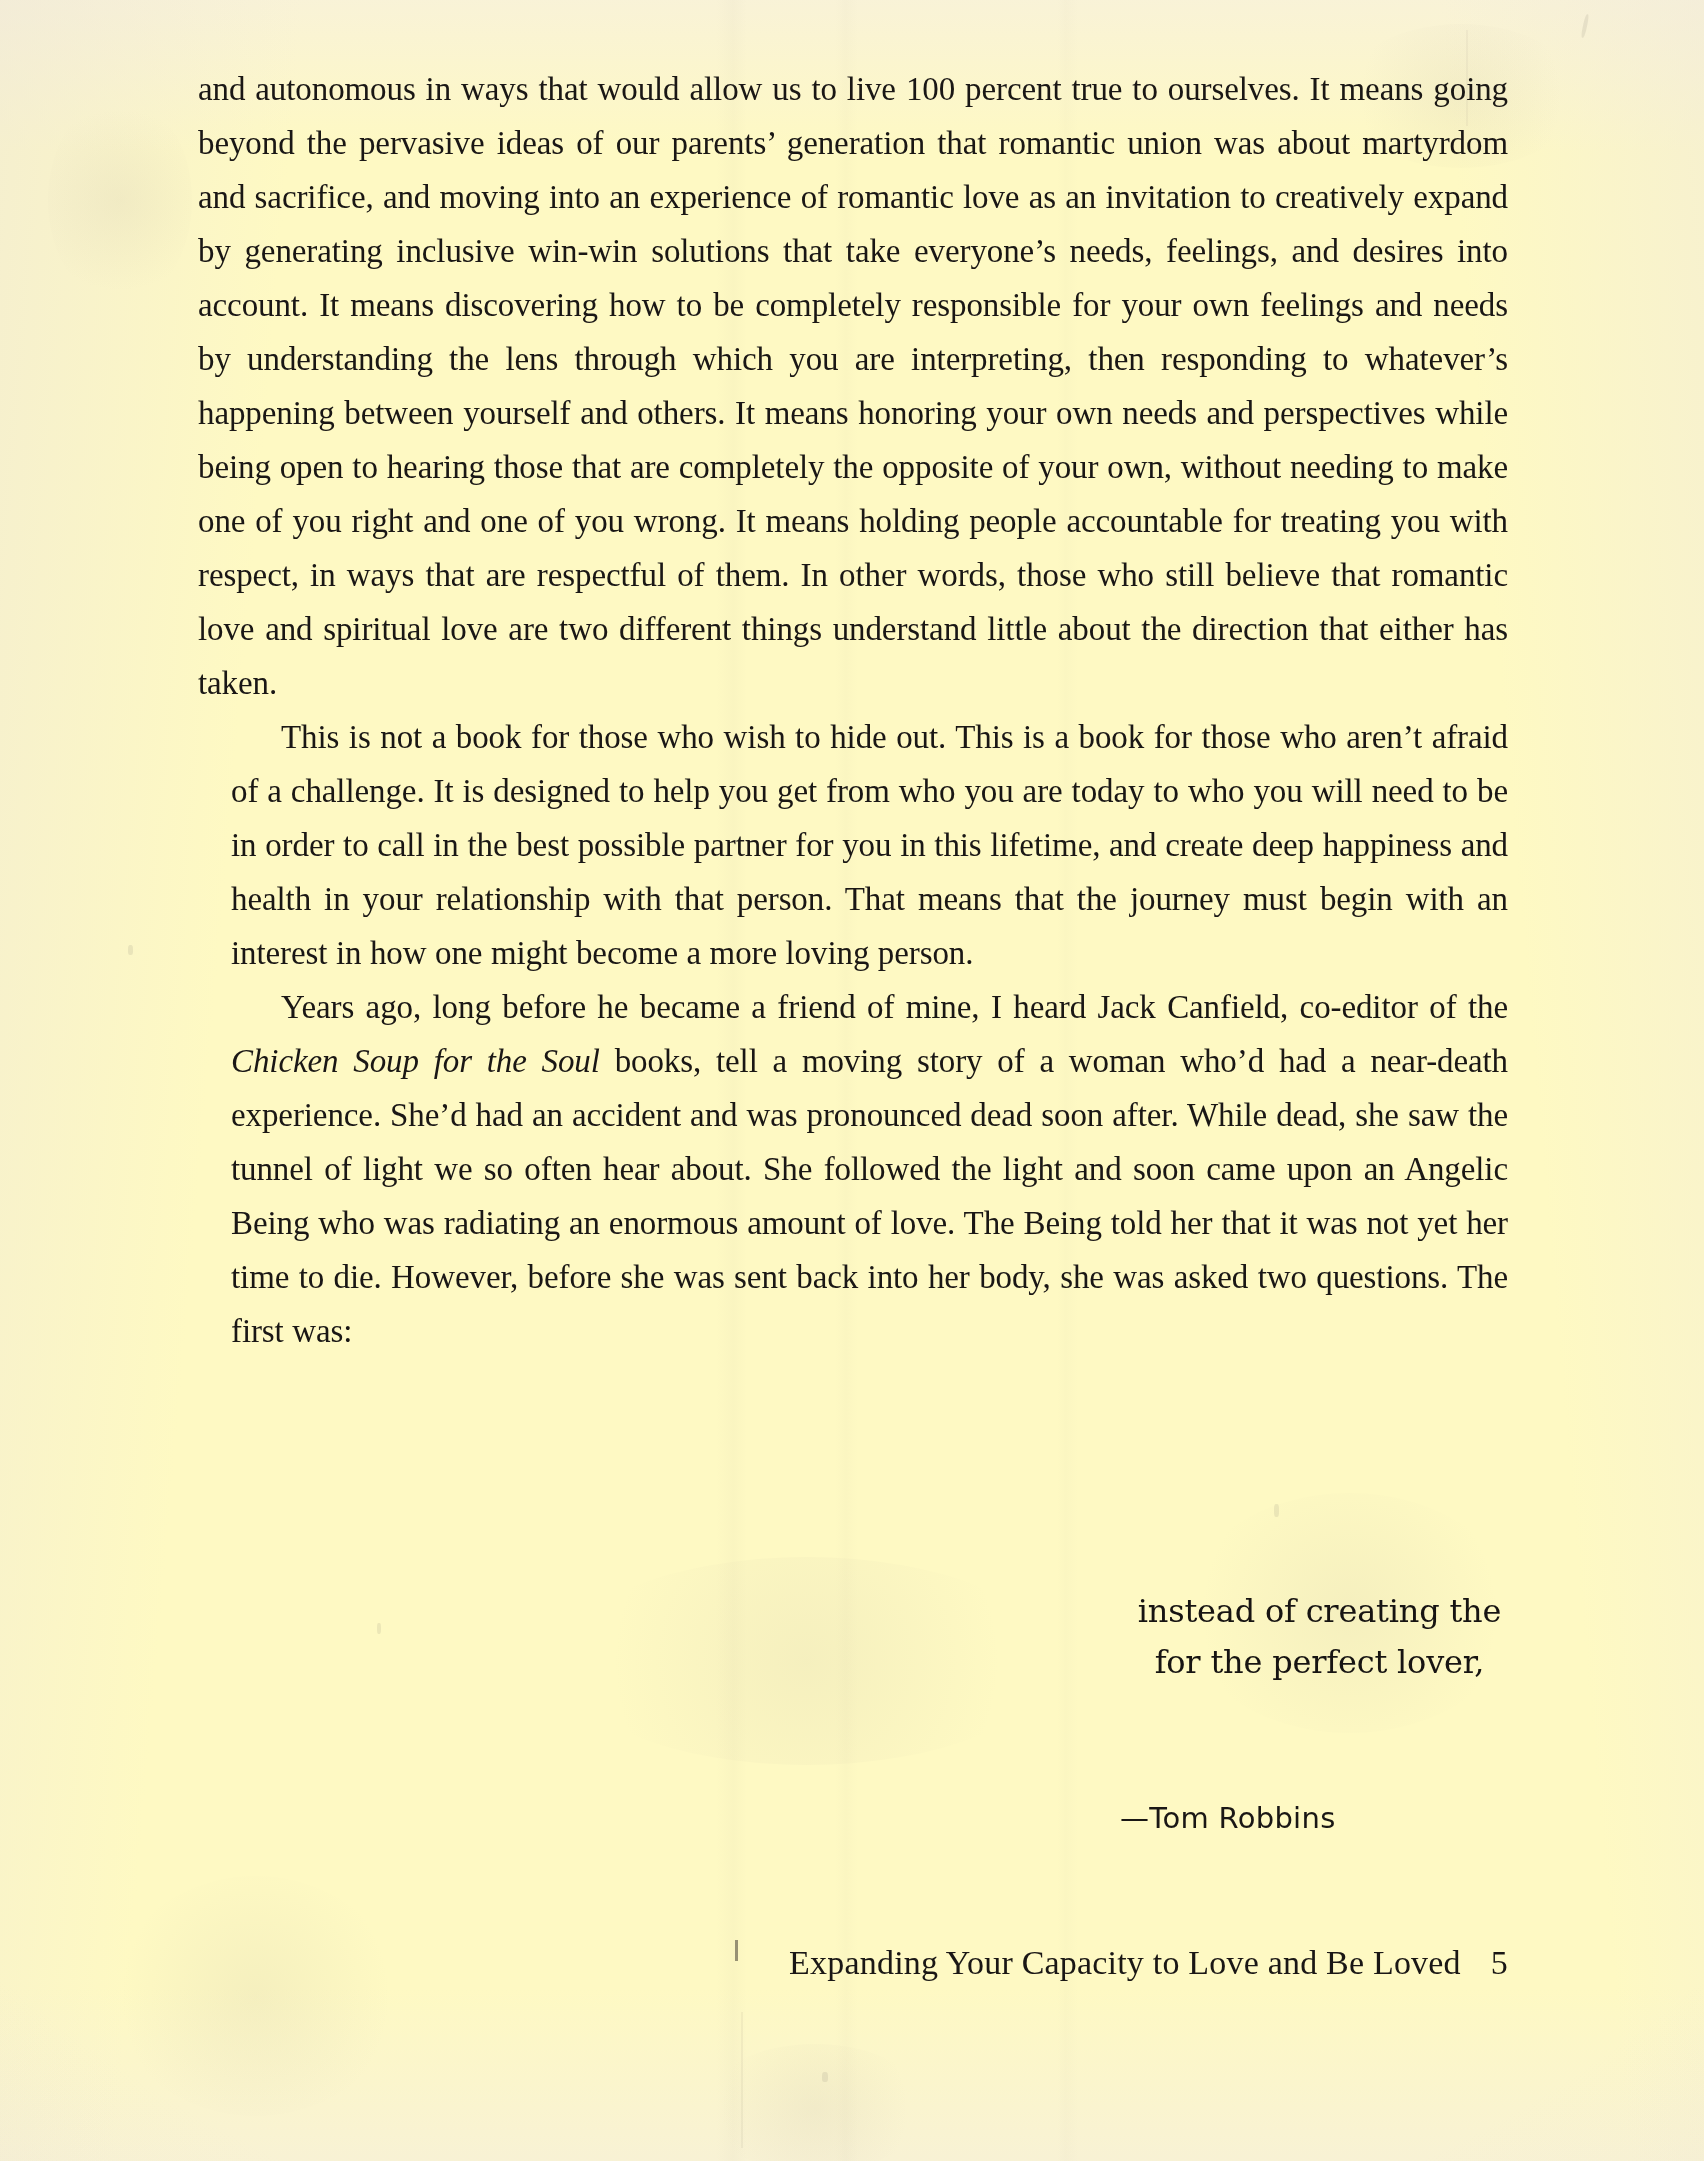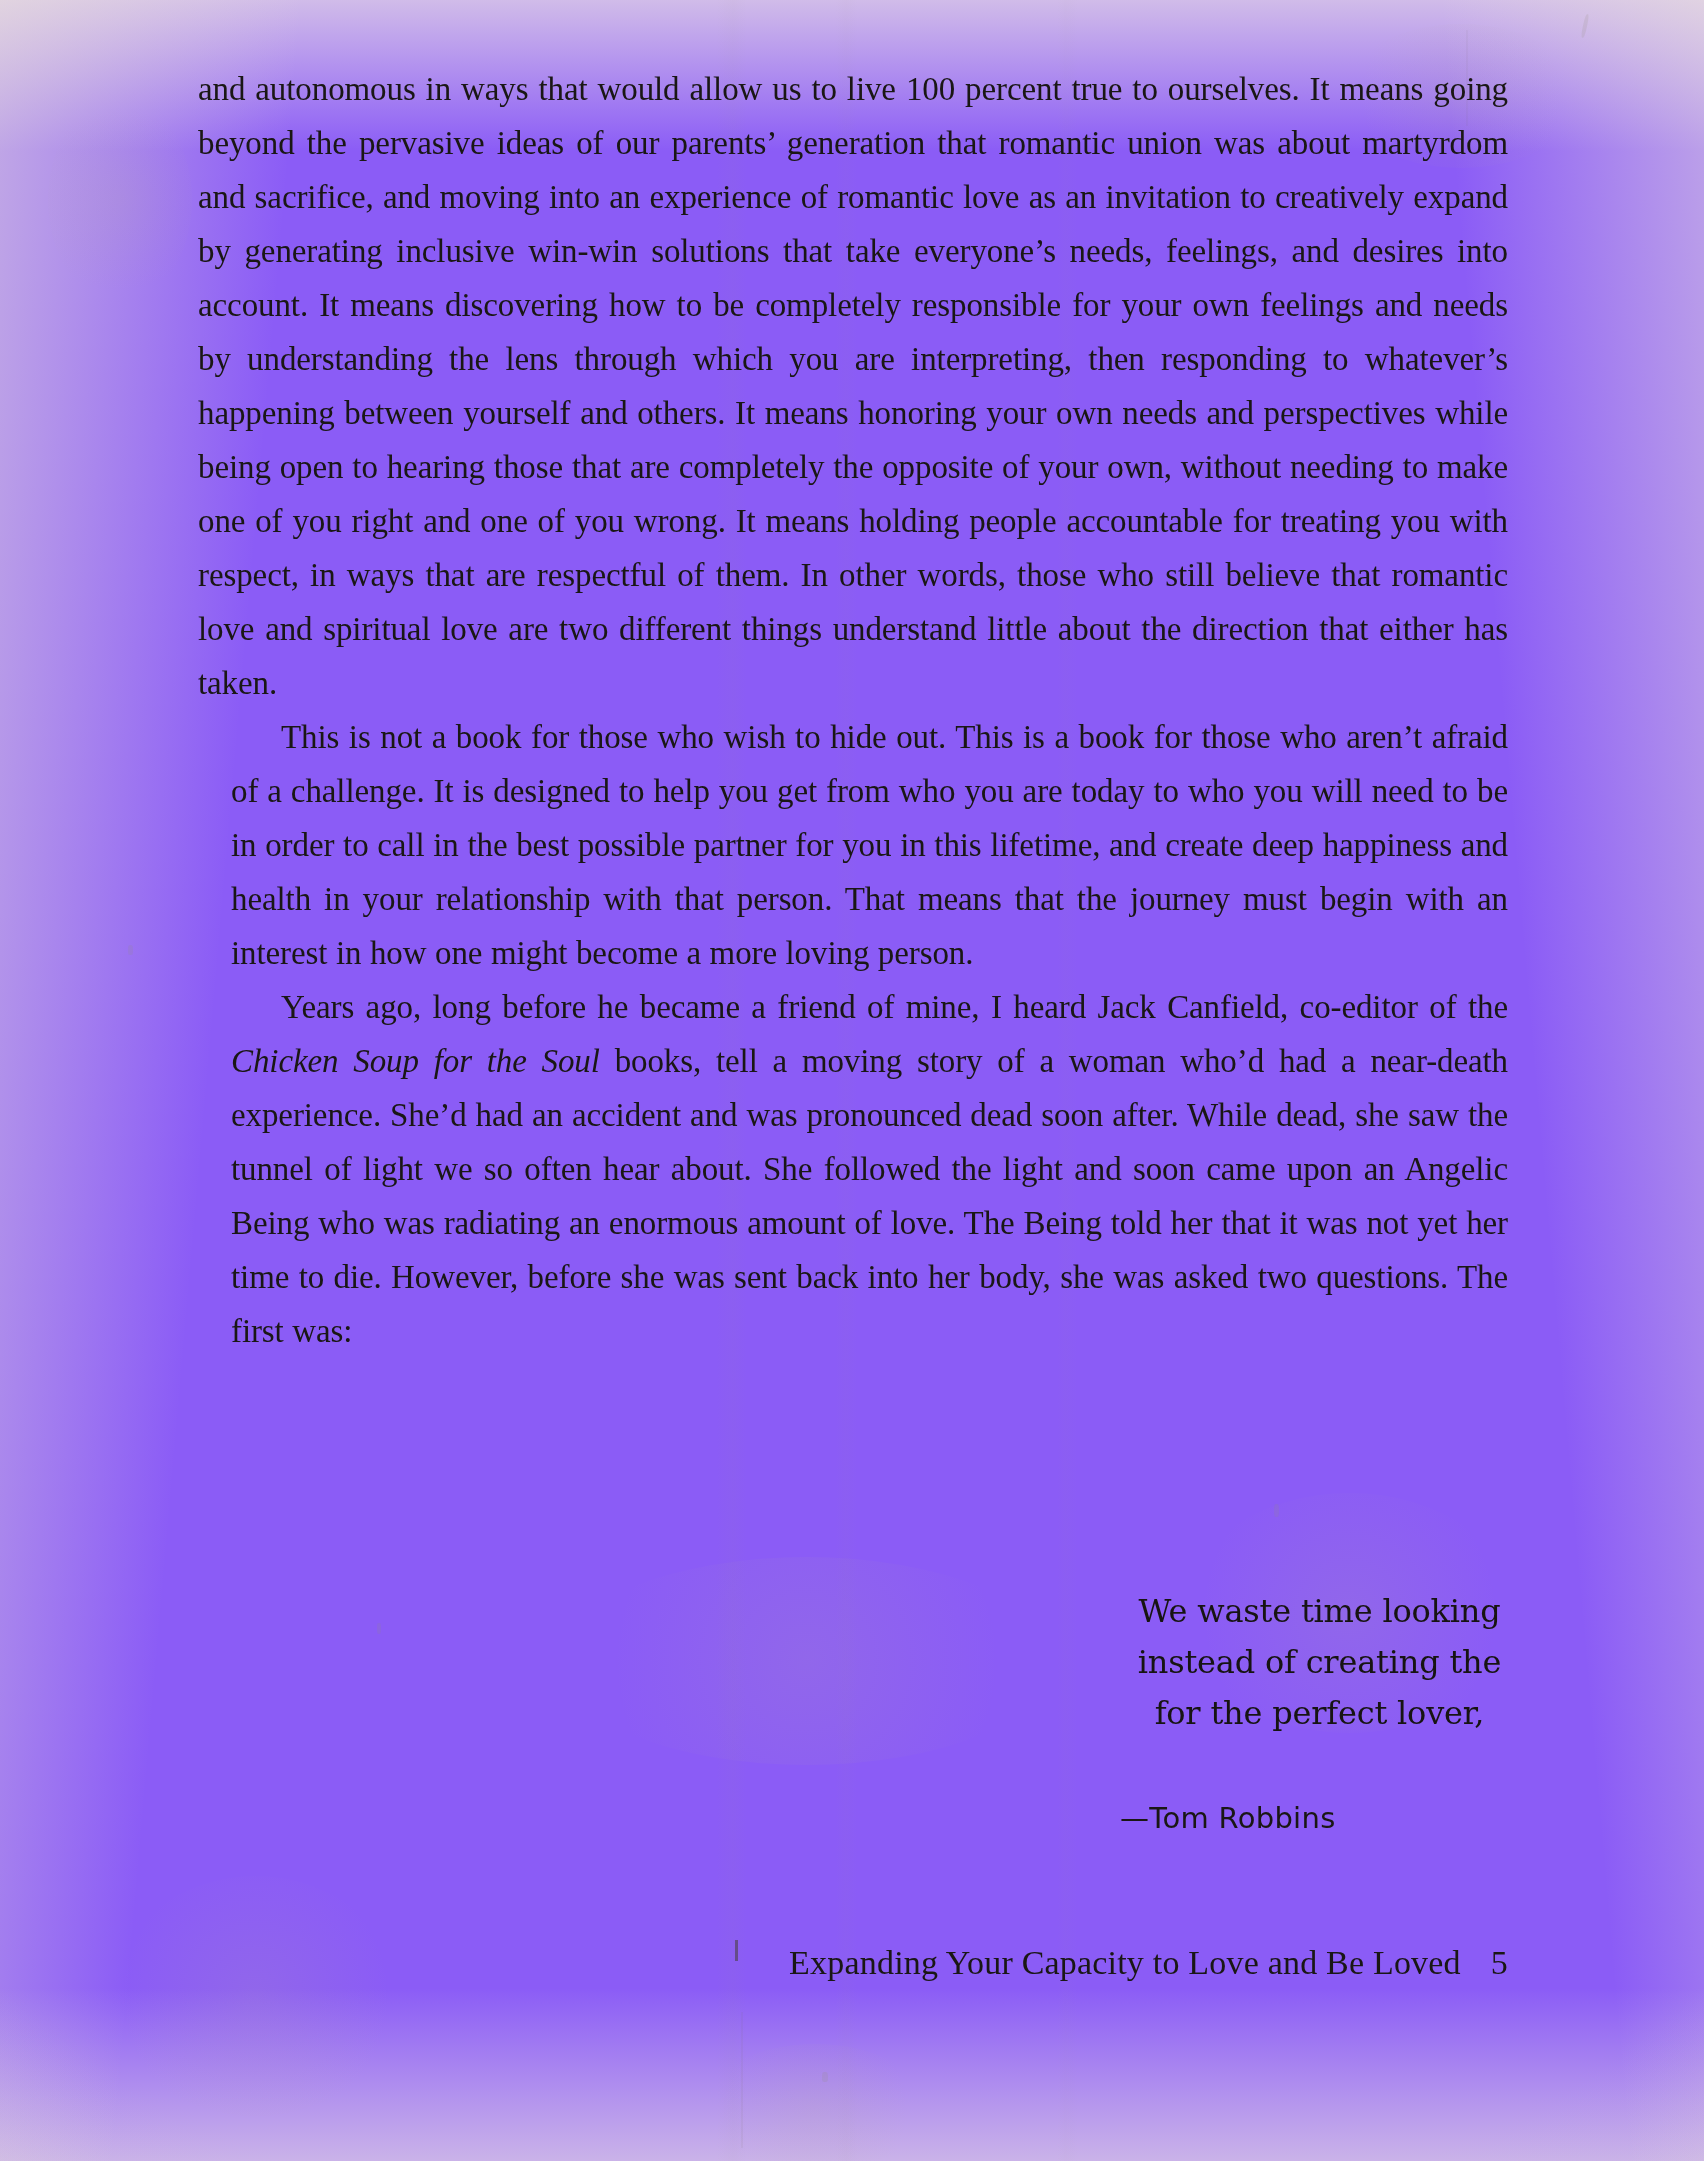--- a/index.html
+++ b/index.html
@@ -142,21 +142,21 @@
     left: 735px;
     top: 1940px;
     width: 3.2px;
     height: 21px;
     background: rgba(70,62,52,0.55);
   }
 </style>
 </head>
 <body>
 
-<div id="page" style="background: #8b5cf6; color: rgb(26, 23, 21); text-decoration: underline;">
+<div id="page" style="background: #fef9c3; color: rgb(26, 23, 21); text-decoration: underline;">
 
   <div id="vign"></div>
   <div id="bands"></div>
 
   <div class="smudge" style="left:48px;  top:96px;  width:144px; height:208px;"></div>
   <div class="smudge" style="left:1341px;top:24px;   width:240px; height:144px;"></div>
   <div class="smudge" style="left:1182px;top:1493px; width:335px; height:240px;"></div>
   <div class="smudge" style="left:559px; top:1557px; width:495px; height:208px;"></div>
   <div class="smudge" style="left:112px; top:1876px; width:287px; height:240px;"></div>
   <div class="smudge" style="left:703px; top:2044px; width:224px; height:128px;"></div>
@@ -176,21 +176,20 @@
 
     <p class="body indent">This is not a book for those who wish to hide out. This is a book for those who aren’t afraid of a challenge. It is designed to help you get from who you are today to who you will need to be in order to call in the best possible partner for you in this lifetime, and create deep happiness and health in your relationship with that person. That means that the journey must begin with an interest in how one might become a more loving person.</p>
 
     <p class="body indent"><span>Years ago, long before he became a friend of mine, I heard Jack Canfield, co-editor of the </span><span class="ital">Chicken Soup for the Soul</span><span> books, tell a moving story of a woman who’d had a near-death experience. She’d had an accident and was pronounced dead soon after. While dead, she saw the tunnel of light we so often hear about. She followed the light and soon came upon an Angelic Being who was radiating an enormous amount of love. The Being told her that it was not yet her time to die. However, before she was sent back into her body, she was asked two questions. The first was:</span></p>
 
 
 
   </div>
 
   <div id="pullquote">
-    <span class="qline">We waste time looking</span>
     <span class="qline">instead of creating the</span>
     <span class="qline">for the perfect lover,</span>
   </div>
   <div id="pq-attr">—Tom Robbins</div>
 
   <div id="footmark"></div>
   <div id="footer">
     <span class="runhead">Expanding Your Capacity to Love and Be Loved</span><span class="pageno">5</span>
   </div>
 

